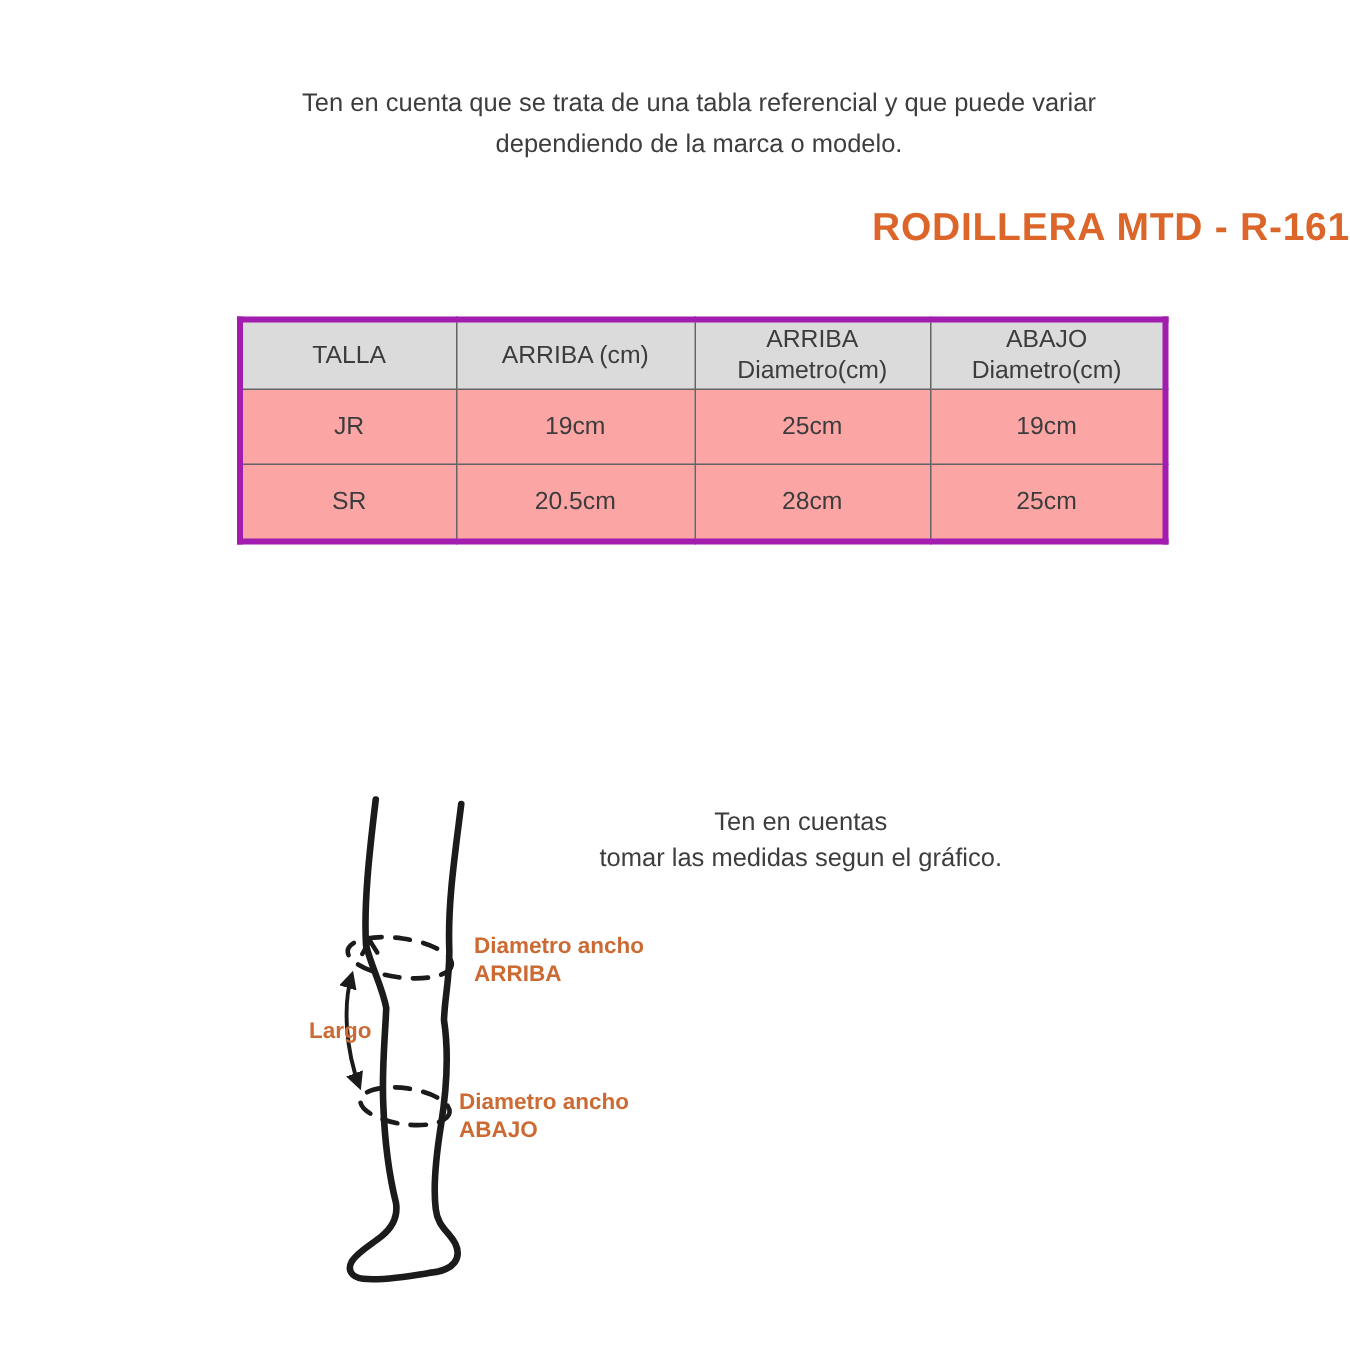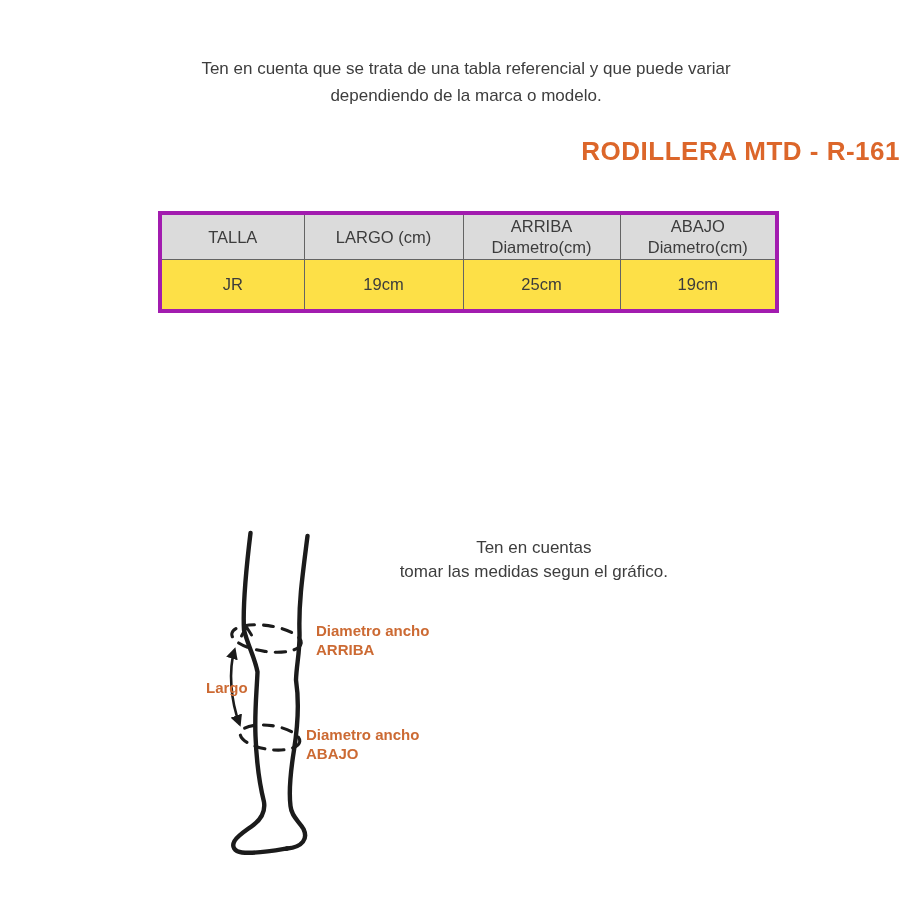--- a/index.html
+++ b/index.html
@@ -37,21 +37,21 @@
     border: 1px solid #646464;
     text-align: center; vertical-align: middle;
     font-weight: normal;
     white-space: pre-line;
     padding: 0;
   }
   .size-table thead th {
     background: #dbdbdb;
     height: 44px; line-height: 21px;
   }
-  .size-table td { height: 49px; background: #fde047; }
+  .size-table td { height: 49px; background: #fca5a5; }
 
   .diagram { position: absolute; inset: 0; }
   .leg-svg { position: absolute; left: 150px; top: 512px; }
 
   .diagram-note {
     position: absolute; top: 536px; right: 232px;
     margin: 0; text-align: center;
     font-size: 17px; line-height: 24px;
     color: #3d3d3d; white-space: pre-line;
   }
@@ -77,33 +77,39 @@
   <table class="size-table">
     <colgroup>
       <col style="width:144px">
         <col style="width:159px">
         <col style="width:157px">
         <col style="width:157px">
     </colgroup>
     <thead>
       <tr>
         <th>TALLA</th>
-        <th>LARGO (cm)</th>
+        <th>ARRIBA (cm)</th>
         <th>ARRIBA
 Diametro(cm)</th>
         <th>ABAJO
 Diametro(cm)</th>
       </tr>
     </thead>
     <tbody>
       <tr>
         <td>JR</td>
         <td>19cm</td>
         <td>25cm</td>
         <td>19cm</td>
+      </tr>
+      <tr>
+        <td>SR</td>
+        <td>20.5cm</td>
+        <td>28cm</td>
+        <td>25cm</td>
       </tr>
     </tbody>
   </table>
 
   <div class="diagram">
 
     <svg class="leg-svg" width="330" height="375" viewBox="150 512 330 375" aria-hidden="true">
       <defs>
         <marker id="ah" viewBox="0 0 10 10" refX="7.5" refY="5" markerWidth="4.6" markerHeight="4.6" orient="auto-start-reverse">
           <path d="M0,0 L10,5 L0,10 z" fill="#1b1b1b"></path>

